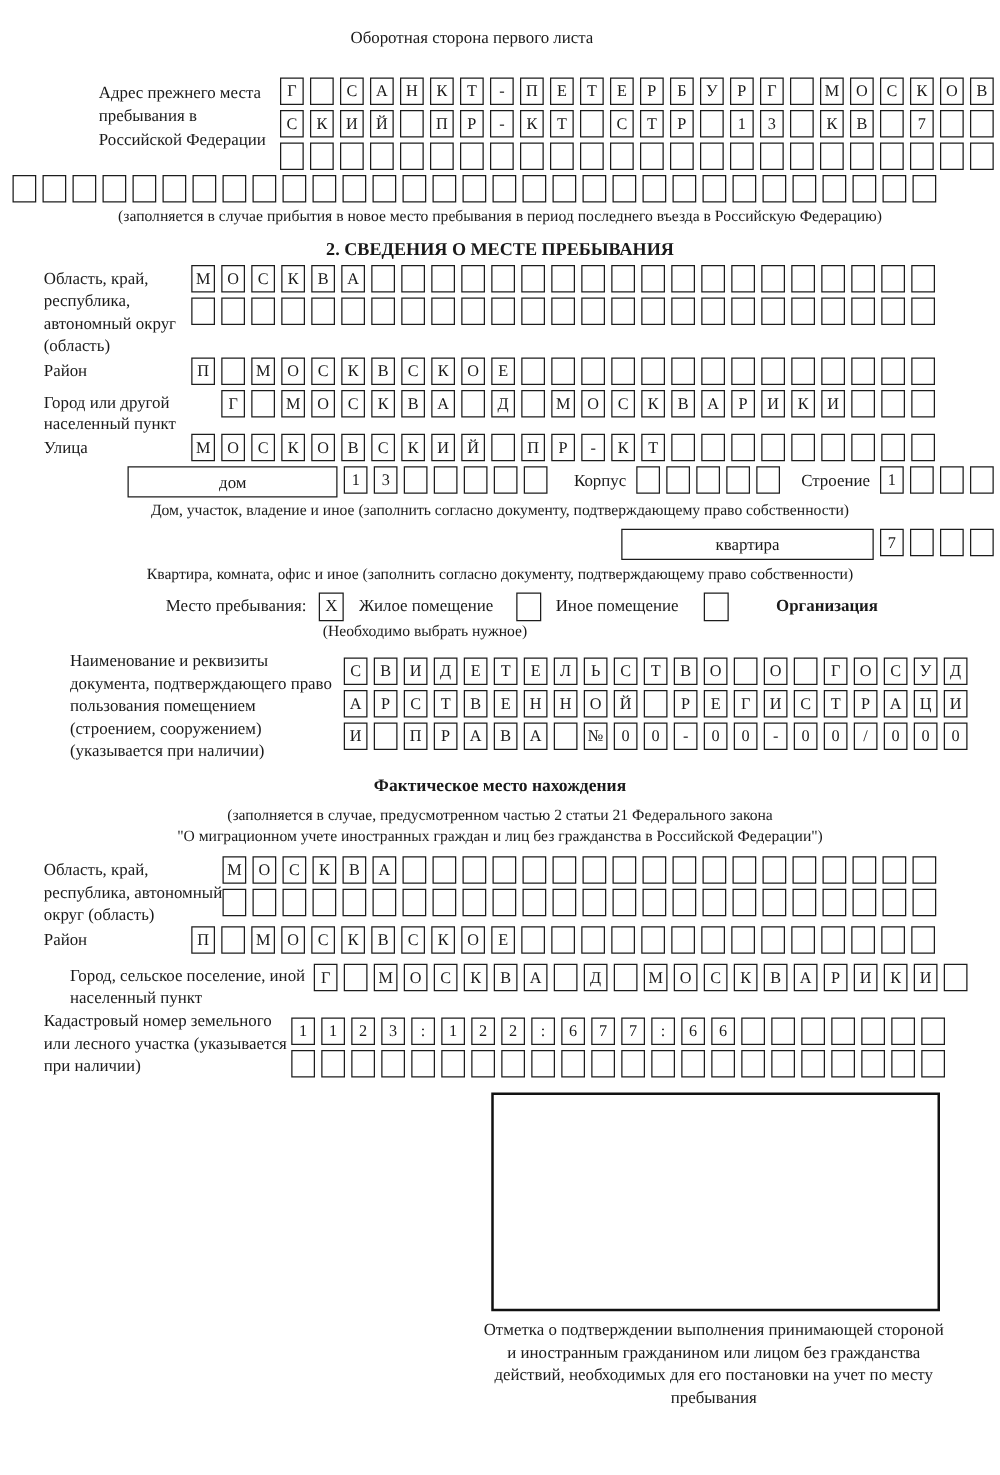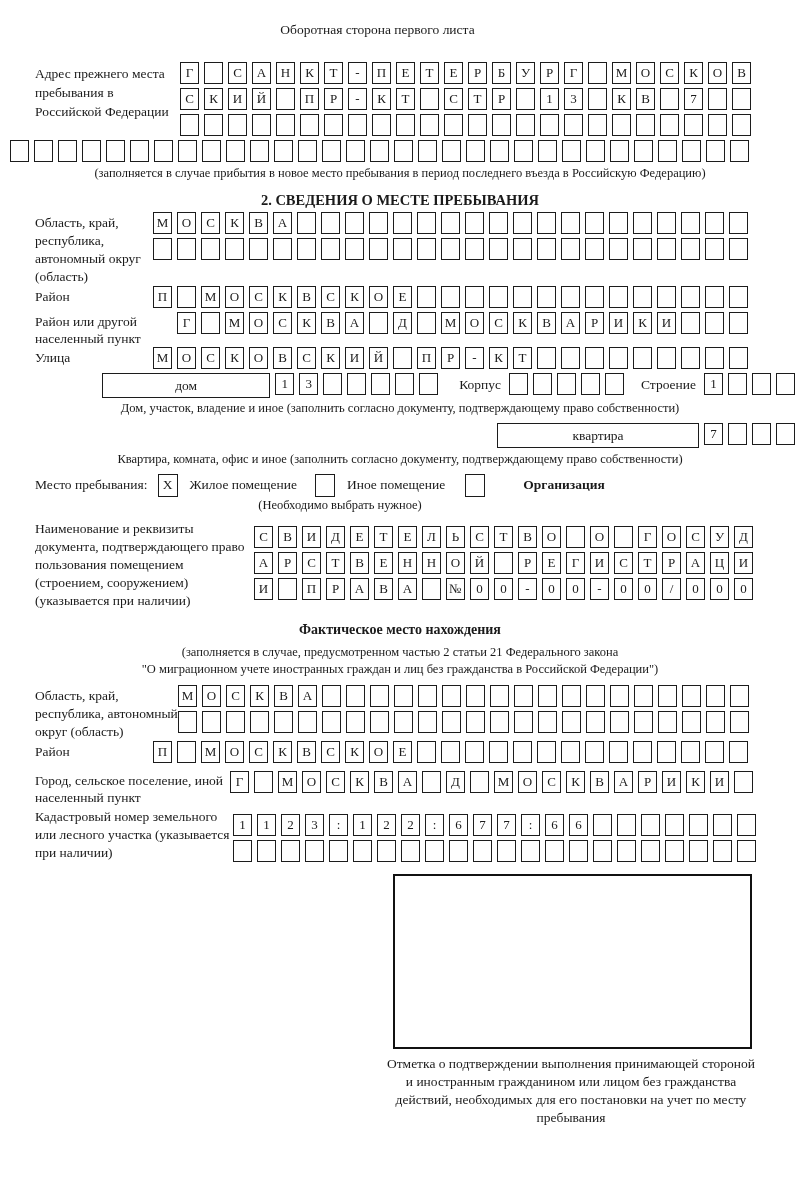--- a/index.html
+++ b/index.html
@@ -49,21 +49,21 @@
     text-align:center; font-size:13.5px; line-height:20px; background:#fff; flex-shrink:0;
   }
   .stay-note { margin-left:180px; width:320px; text-align:center; font-size:12.5px; height:16px; }
 
   .fact-title { text-align:center; font-weight:bold; font-size:14px; height:15px; margin-top:12px; margin-bottom:8px; }
   .fact-cap { text-align:center; font-size:12.5px; height:17px; }
 
   .mark-box { margin-left:393px; margin-top:8px; width:359px; height:175px; border:2px solid #111; background:#fff; }
   .mark-caption { margin-left:385px; margin-top:6px; width:372px; text-align:center; font-size:13.5px; line-height:18px; }
 
-  .mt4{margin-top:4px;} .mt6{margin-top:6px;} .mt22{margin-top:22px;}
+  .mt4{margin-top:4px;justify-content:center;} .mt6{margin-top:6px;} .mt22{margin-top:22px;justify-content:flex-end;}
   .pt8{padding-top:8px;}
 </style>
 </head>
 <body>
 
 <div class="page">
 
   <div class="hdr-note">Оборотная сторона первого листа</div>
 
   <div class="frow mt22">
@@ -86,21 +86,21 @@
       <div class="boxrow"><span class="cell"></span><span class="cell"></span><span class="cell"></span><span class="cell"></span><span class="cell"></span><span class="cell"></span><span class="cell"></span><span class="cell"></span><span class="cell"></span><span class="cell"></span><span class="cell"></span><span class="cell"></span><span class="cell"></span><span class="cell"></span><span class="cell"></span><span class="cell"></span><span class="cell"></span><span class="cell"></span><span class="cell"></span><span class="cell"></span><span class="cell"></span><span class="cell"></span><span class="cell"></span><span class="cell"></span><span class="cell"></span></div>
     </div>
   </div>
 
   <div class="frow">
     <div class="flabel w118">Район</div>
     <div class="boxrow"><span class="cell">П</span><span class="cell"></span><span class="cell">М</span><span class="cell">О</span><span class="cell">С</span><span class="cell">К</span><span class="cell">В</span><span class="cell">С</span><span class="cell">К</span><span class="cell">О</span><span class="cell">Е</span><span class="cell"></span><span class="cell"></span><span class="cell"></span><span class="cell"></span><span class="cell"></span><span class="cell"></span><span class="cell"></span><span class="cell"></span><span class="cell"></span><span class="cell"></span><span class="cell"></span><span class="cell"></span><span class="cell"></span><span class="cell"></span></div>
   </div>
 
   <div class="frow">
-    <div class="flabel city-label">Район или другой населенный пункт</div>
+    <div class="flabel city-label">Город или другой населенный пункт</div>
     <div class="boxrow"><span class="cell">Г</span><span class="cell"></span><span class="cell">М</span><span class="cell">О</span><span class="cell">С</span><span class="cell">К</span><span class="cell">В</span><span class="cell">А</span><span class="cell"></span><span class="cell">Д</span><span class="cell"></span><span class="cell">М</span><span class="cell">О</span><span class="cell">С</span><span class="cell">К</span><span class="cell">В</span><span class="cell">А</span><span class="cell">Р</span><span class="cell">И</span><span class="cell">К</span><span class="cell">И</span><span class="cell"></span><span class="cell"></span><span class="cell"></span></div>
   </div>
 
   <div class="frow">
     <div class="flabel w118">Улица</div>
     <div class="boxrow"><span class="cell">М</span><span class="cell">О</span><span class="cell">С</span><span class="cell">К</span><span class="cell">О</span><span class="cell">В</span><span class="cell">С</span><span class="cell">К</span><span class="cell">И</span><span class="cell">Й</span><span class="cell"></span><span class="cell">П</span><span class="cell">Р</span><span class="cell">-</span><span class="cell">К</span><span class="cell">Т</span><span class="cell"></span><span class="cell"></span><span class="cell"></span><span class="cell"></span><span class="cell"></span><span class="cell"></span><span class="cell"></span><span class="cell"></span><span class="cell"></span></div>
   </div>
 
   <div class="house-row">
     <div class="type-rect rect-dom">дом</div>

